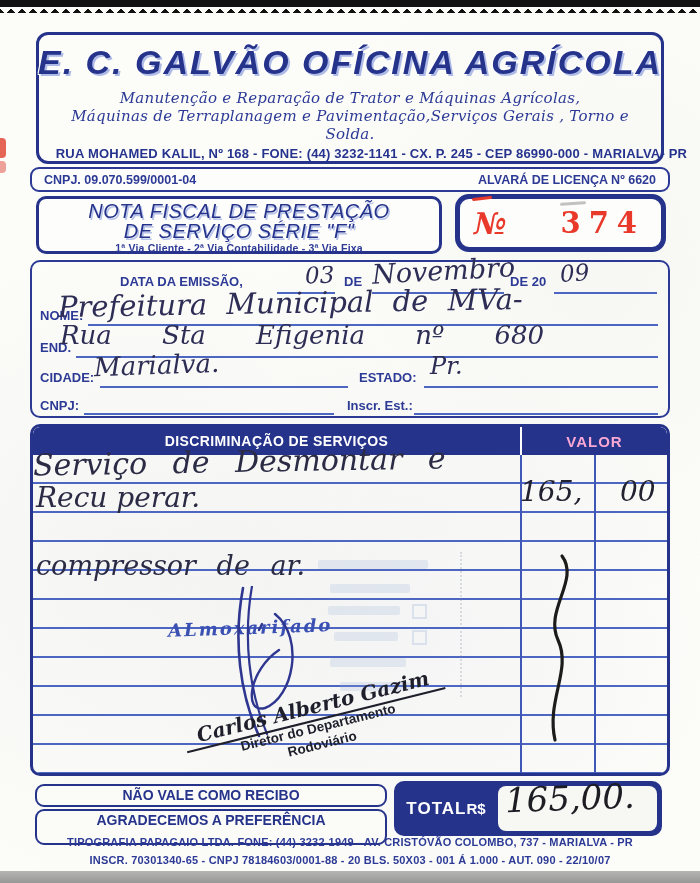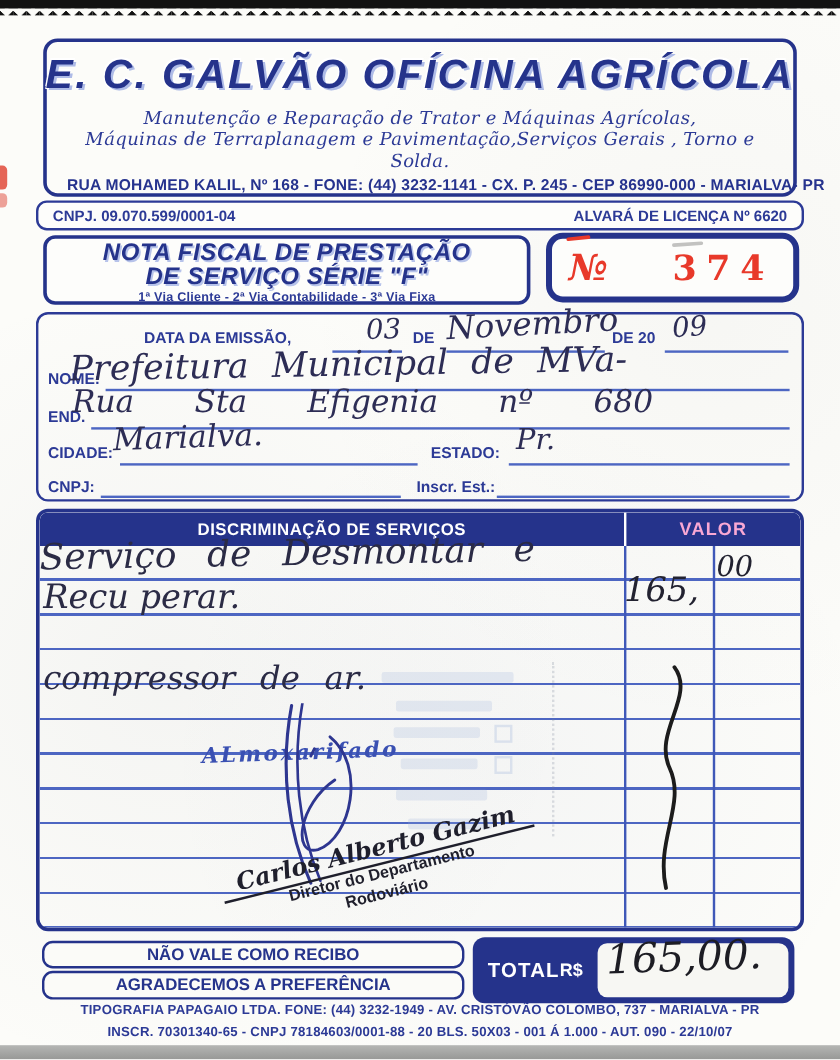--- a/index.html
+++ b/index.html
@@ -46,21 +46,21 @@
     position:absolute;left:30px;top:167px;width:640px;height:25px;box-sizing:border-box;
     border:2px solid #2c3a96;border-radius:9px;display:flex;align-items:center;justify-content:space-between;
     padding:0 12px;font-size:12.5px;font-weight:bold;color:#2c3a96;background:#fdfdfb;
   }
 
   
   .nf-box{
     position:absolute;left:36px;top:196px;width:406px;height:58px;box-sizing:border-box;
     border:3px solid #25338b;border-radius:10px;text-align:center;padding-top:2px;background:#fdfdfb;
   }
-  .nf-line{font-size:20px;font-weight:bold;font-style:italic;color:#25338b;line-height:20px;letter-spacing:.5px;
+  .nf-line{font-size:20px;font-weight:normal;font-style:italic;color:#25338b;line-height:20px;letter-spacing:.5px;
     text-shadow:1.5px 1.5px 0 rgba(170,185,230,.85);}
   .nf-vias{font-size:10.5px;font-weight:bold;color:#2c3a96;margin-top:1px;letter-spacing:.2px;}
   .num-box{
     position:absolute;left:455px;top:194px;width:211px;height:58px;box-sizing:border-box;
     border:5px solid #25338b;border-radius:14px;background:#fdfdfb;
     display:flex;align-items:center;justify-content:space-between;padding:0 16px 0 14px;
   }
   .num-sym{font-family:"DejaVu Serif", serif;font-style:italic;font-weight:bold;font-size:30px;color:#e8392a;}
   .num-val{font-size:29px;font-weight:bold;color:#e8392a;letter-spacing:8px;font-family:"DejaVu Serif", serif;}
   .red-dash{position:absolute;left:472px;top:197px;width:20px;height:3px;background:#e8392a;transform:rotate(-6deg);border-radius:2px;}
@@ -120,21 +120,21 @@
     position:absolute;left:168px;top:617px;font-family:"DejaVu Serif", serif;font-style:italic;
     font-size:18px;color:#3a50b2;letter-spacing:2px;transform:rotate(-2deg);font-weight:bold;
   }
 
   
   .foot-box{
     position:absolute;left:35px;width:352px;box-sizing:border-box;border:2.5px solid #25338b;border-radius:9px;
     color:#25338b;font-weight:bold;font-size:14px;text-align:center;background:#fbfbf8;
   }
   .fb1{top:784px;height:23px;line-height:18px;}
-  .fb2{top:809px;height:24px;line-height:19px;}
+  .fb2{top:809px;height:36px;line-height:19px;}
   .total-box{
     position:absolute;left:394px;top:781px;width:268px;height:55px;background:#25338b;border-radius:10px;
   }
   .total-lbls{position:absolute;left:0;top:0;width:104px;height:100%;display:flex;flex-direction:row;
     align-items:center;justify-content:center;color:#fff;font-weight:bold;}
   .total-lbls .t1{font-size:17px;line-height:18px;letter-spacing:1px;}
   .total-lbls .t2{font-size:15px;line-height:16px;}
   .total-inset{position:absolute;left:104px;top:5px;right:5px;bottom:5px;background:#f7f7f3;border-radius:8px;}
 
   .credits{position:absolute;left:0;width:700px;text-align:center;color:#2c3a96;font-weight:bold;font-size:11px;letter-spacing:.2px;}
@@ -226,21 +226,21 @@
     <div class="g-box" style="left:112px;top:78px;"></div>
     <div class="g-bar" style="left:34px;top:80px;width:64px;"></div>
     <div class="g-bar" style="left:30px;top:106px;width:76px;"></div>
     <div class="g-bar" style="left:40px;top:130px;width:70px;"></div>
     <div class="g-vline"></div>
   </div>
 
   <div class="hw" style="left:33px;top:444px;font-size:30px;word-spacing:16px;transform:rotate(-1deg);color:#2b2b45;">Serviço de Desmontar e</div>
   <div class="hw" style="left:36px;top:481px;font-size:28px;color:#2b2b45;">Recu perar.</div>
   <div class="hw" style="left:520px;top:475px;font-size:28px;color:#222230;">165,</div>
-  <div class="hw" style="left:597px;top:458px;font-size:24px;color:#222230;">00</div>
+  <div class="hw" style="left:597px;top:475px;font-size:28px;color:#222230;padding-left:23px;">00</div>
   <div class="hw" style="left:36px;top:550px;font-size:27px;word-spacing:12px;color:#2b2b45;">compressor de ar.</div>
   <div class="almox">ALmoxarifado</div>
 
   <svg class="brace-svg" width="40" height="195" viewBox="0 0 40 195">
     <path d="M 22 4 C 40 28, 4 58, 18 88 C 32 118, 6 148, 15 188" fill="none" stroke="#1c1c1c" stroke-width="3.2" stroke-linecap="round"></path>
   </svg>
 
   <svg class="sig-svg" width="110" height="155" viewBox="0 0 110 155">
     <path d="M 30 2 C 20 55, 27 108, 46 150" fill="none" stroke="#2e3690" stroke-width="2.6" stroke-linecap="round"></path>
     <path d="M 39 0 C 30 52, 36 105, 54 148" fill="none" stroke="#2e3690" stroke-width="2.2" stroke-linecap="round"></path>

